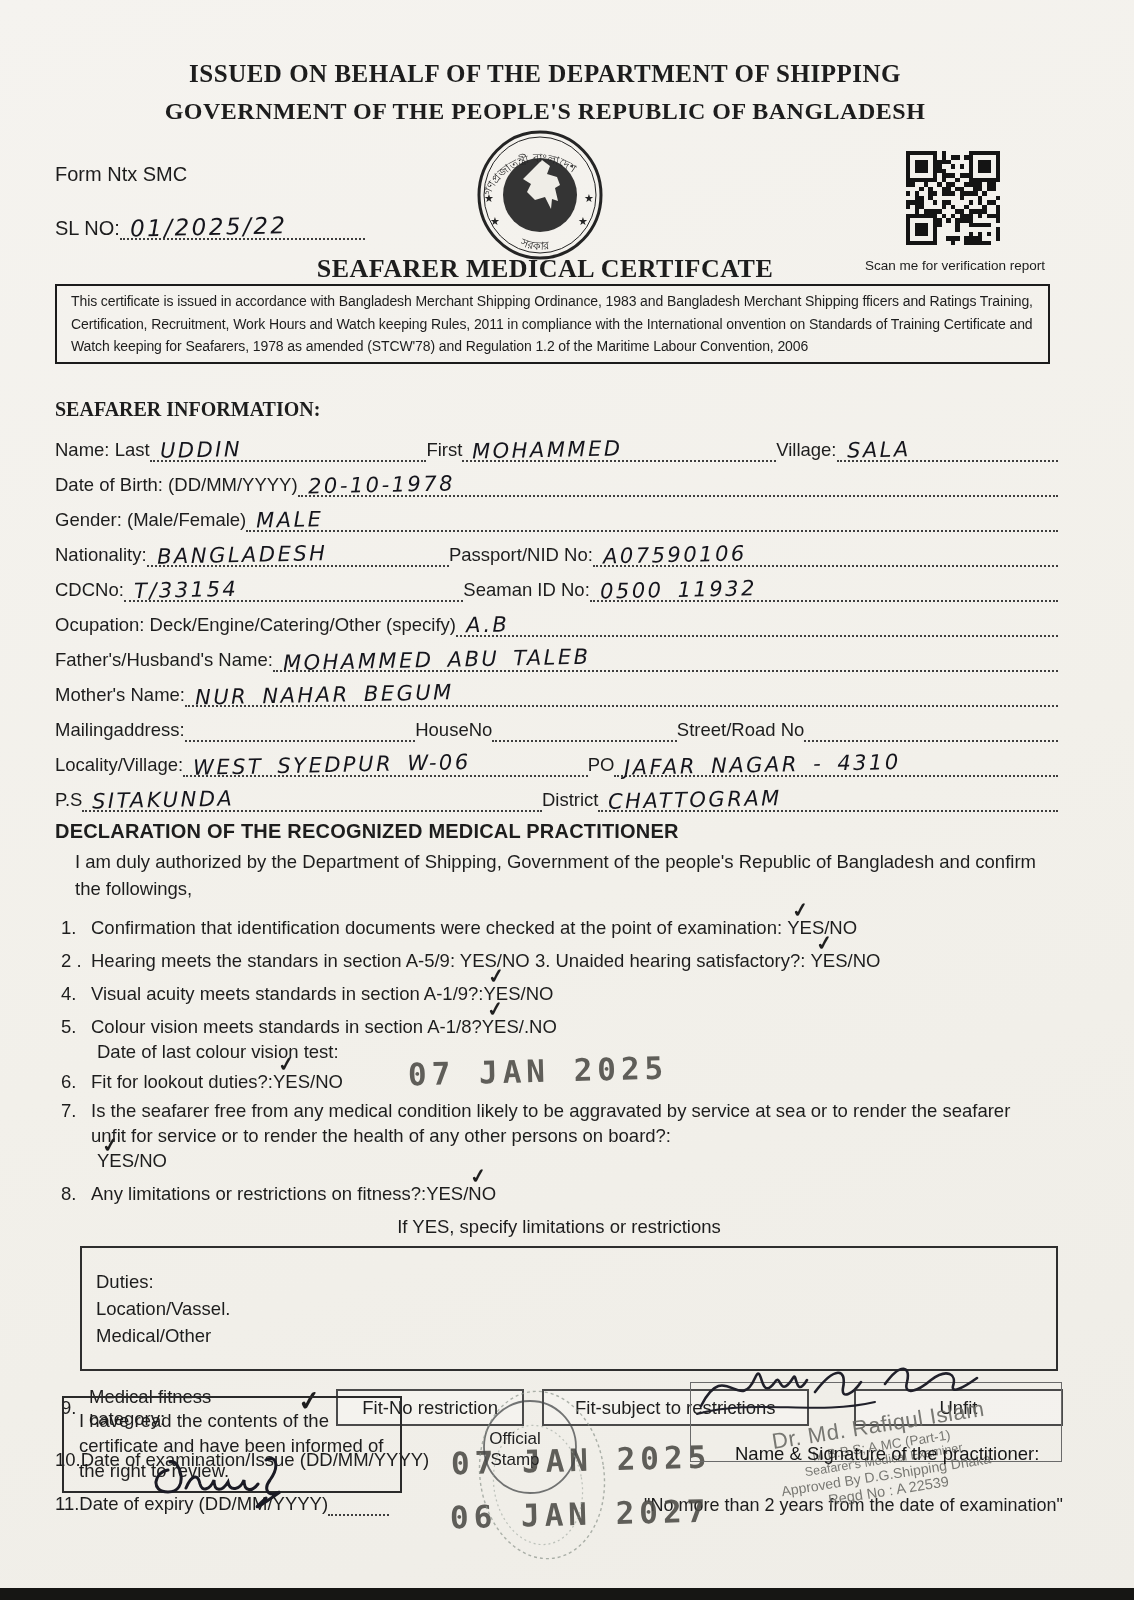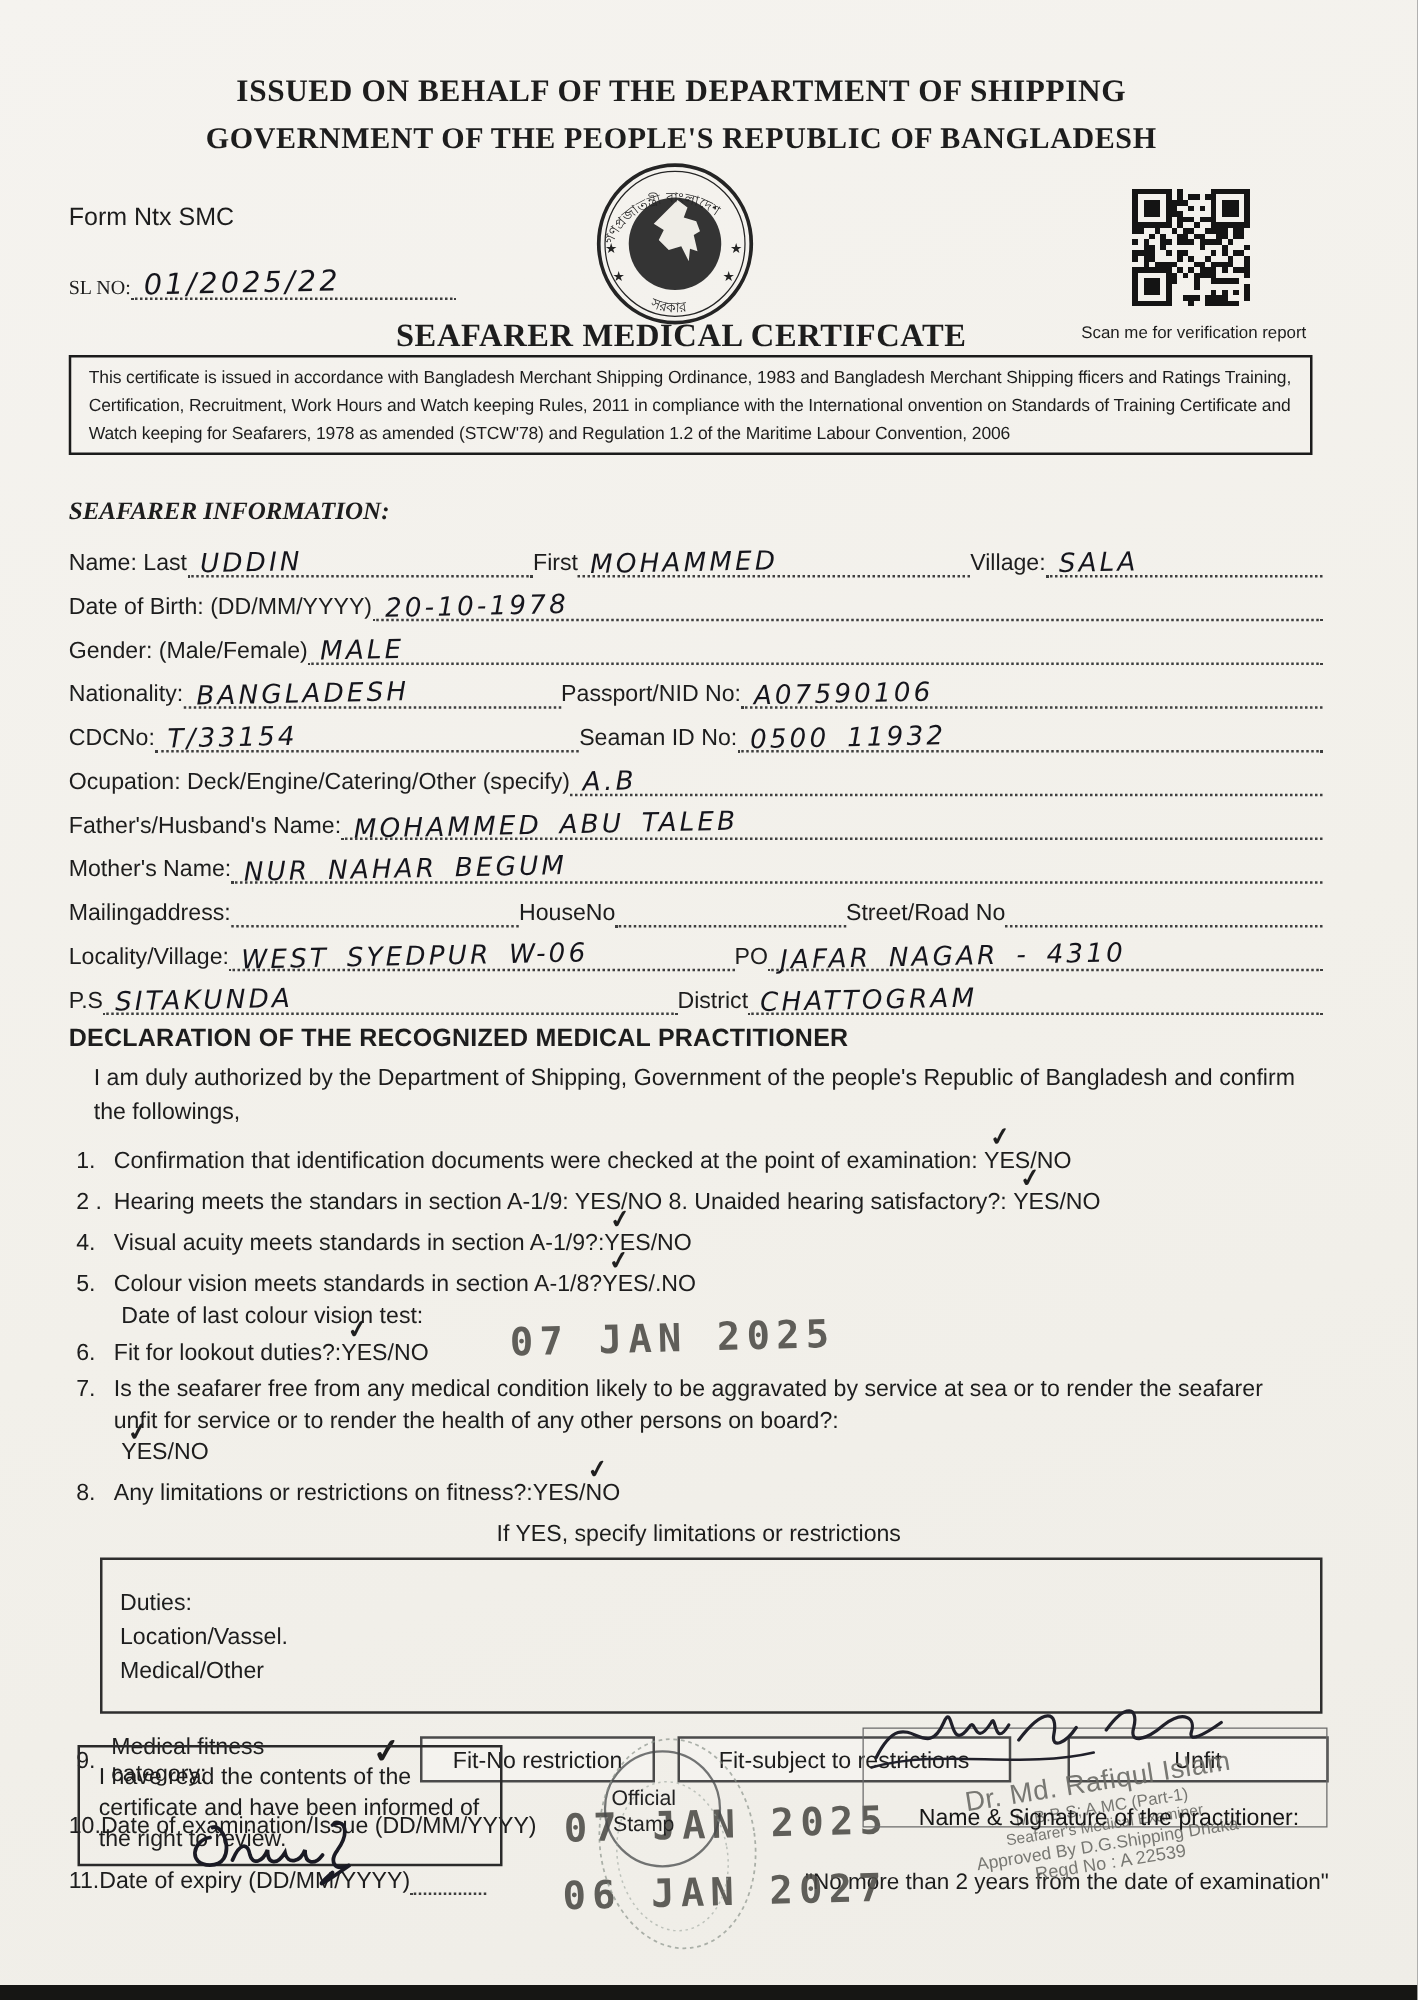--- a/index.html
+++ b/index.html
@@ -8,41 +8,41 @@
     background:linear-gradient(160deg,#f5f3ef 0%,#f2f0ea 55%,#efede7 100%);
     color:#1d1d1d; overflow:hidden; }
 
   
   .hline{ position:absolute; left:0; width:1090px; text-align:center;
     font-family:"Liberation Serif", serif; font-weight:bold; letter-spacing:.5px; }
   .hline1{ top:60px; font-size:25px; }
   .hline2{ top:98px; font-size:24px; }
   .form-no{ position:absolute; left:55px; top:163px; font-size:20px; }
   .sl-row{ position:absolute; left:55px; top:196px; display:flex; align-items:flex-end; width:310px;}
-  .sl-label{ font-size:16px; white-space:nowrap;font-family:Liberation Serif, serif; }
+  .sl-label{ font-size:20px; white-space:nowrap; }
   .sl-dots{ flex:1; border-bottom:2px dotted #3c3c3c; display:flex; align-items:flex-end; height:44px;}
   .doc-title{ position:absolute; top:254px; left:0; width:1090px; text-align:center;
     font-family:"Liberation Serif", serif; font-weight:bold; font-size:26px; letter-spacing:.5px;}
   .qr-wrap{ position:absolute; left:897px; top:142px; }
   .qr-caption{ position:absolute; left:845px; top:258px; width:220px; text-align:center; font-size:13.5px; }
 
   
   .hand{ font-family:"DejaVu Sans", sans-serif; font-style:italic; font-size:21px;
     letter-spacing:2.5px; word-spacing:5px; color:#15151c; white-space:nowrap;
     transform:rotate(-1.2deg); margin-bottom:-2px; padding-left:10px; }
   .datestamp{ font-family:"DejaVu Sans Mono", monospace; font-weight:bold; font-size:31px;
     letter-spacing:5px; color:#4c4b46; transform:rotate(-1.5deg); opacity:.88; white-space:nowrap;}
 
   
   .intro-box{ position:absolute; left:55px; top:284px; width:995px; border:2.5px solid #1b1b1b;
     padding:4px 14px; font-size:14px; line-height:1.62; letter-spacing:-.1px; }
 
   
   .seafarer{ position:absolute; left:55px; top:398px; width:1003px; }
-  .sec-title{ font-family:"Liberation Serif", serif; font-weight:bold; font-size:20px;font-style:italic; }
+  .sec-title{ font-family:"Liberation Serif", serif; font-weight:bold; font-size:20px; }
   .frows{ margin-top:6px; }
   .frow{ display:flex; align-items:flex-end; height:35px; font-size:18.5px; }
   .flabel{ white-space:nowrap; padding-bottom:1px; }
   .dots{ border-bottom:2px dotted #3e3e3e; display:flex; align-items:flex-end; height:100%; overflow:visible;}
   .f1{flex:1;} .f2{flex:2;} .f3{flex:3;}
 
   
   .decl{ position:absolute; left:55px; top:820px; width:1008px; font-size:18.5px; }
   .decl-title{ font-weight:bold; font-size:20px; letter-spacing:.2px; }
   .decl-intro{ margin-top:6px; width:975px; line-height:1.45;margin-left:20px; }
@@ -389,21 +389,21 @@
     <div class="decl-intro">I am duly authorized by the Department of Shipping, Government of the people's Republic of Bangladesh and confirm the followings,</div>
 
     <div class="dlist">
       <div class="ditem">
         <span class="dnum">1.</span>
         <span class="dtext">Confirmation that identification documents were checked at the point of examination:</span>&nbsp;
         <span class="yn ck-yes"><span>YES/NO</span><span class="ck">✓</span></span>
       </div>
       <div class="ditem">
         <span class="dnum">2 .</span>
-        <span class="dtext">Hearing meets the standars in section A-1/9: YES/NO 8. Unaided hearing satisfactory?:</span>&nbsp;
+        <span class="dtext">Hearing meets the standars in section A-5/9: YES/NO 3. Unaided hearing satisfactory?:</span>&nbsp;
         <span class="yn ck-yes"><span>YES/NO</span><span class="ck">✓</span></span>
       </div>
       <div class="ditem">
         <span class="dnum">4.</span>
         <span class="dtext">Visual acuity meets standards in section A-1/9?:</span>
         <span class="yn ck-yes"><span>YES/NO</span><span class="ck">✓</span></span>
       </div>
       <div class="ditem" style="margin-bottom:2px;">
         <span class="dnum">5.</span>
         <span class="dtext">Colour vision meets standards in section A-1/8?</span>

